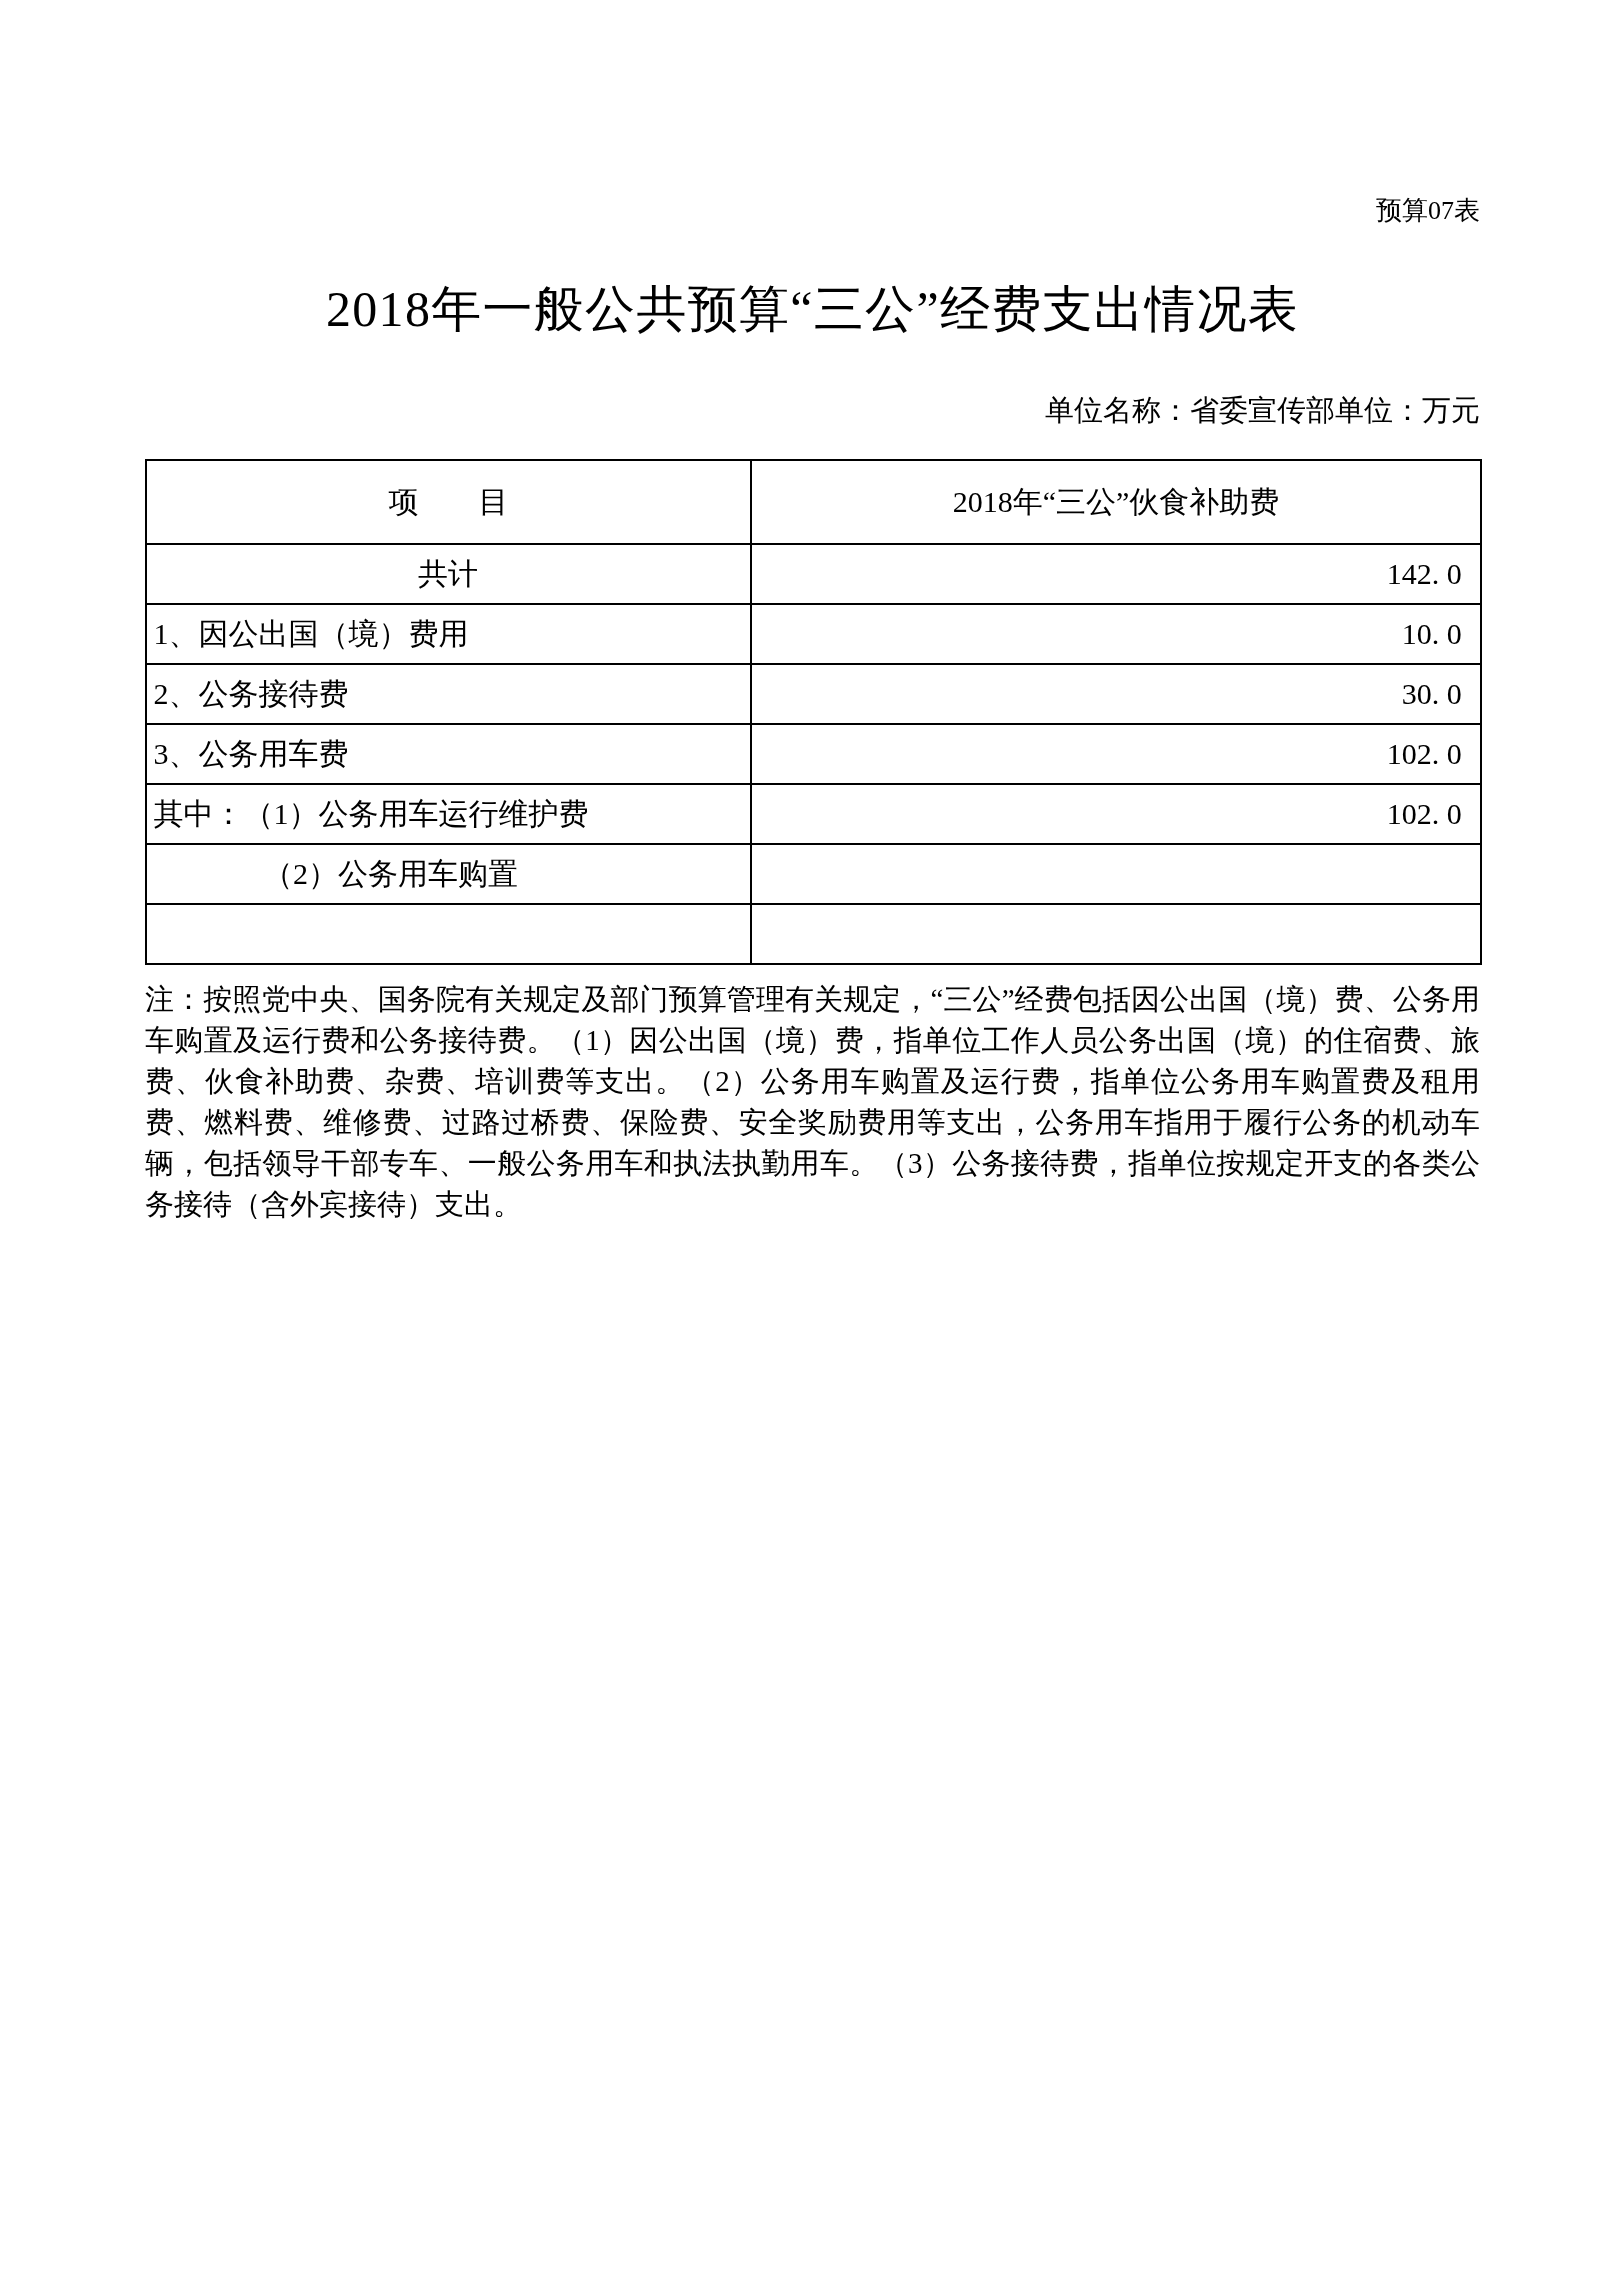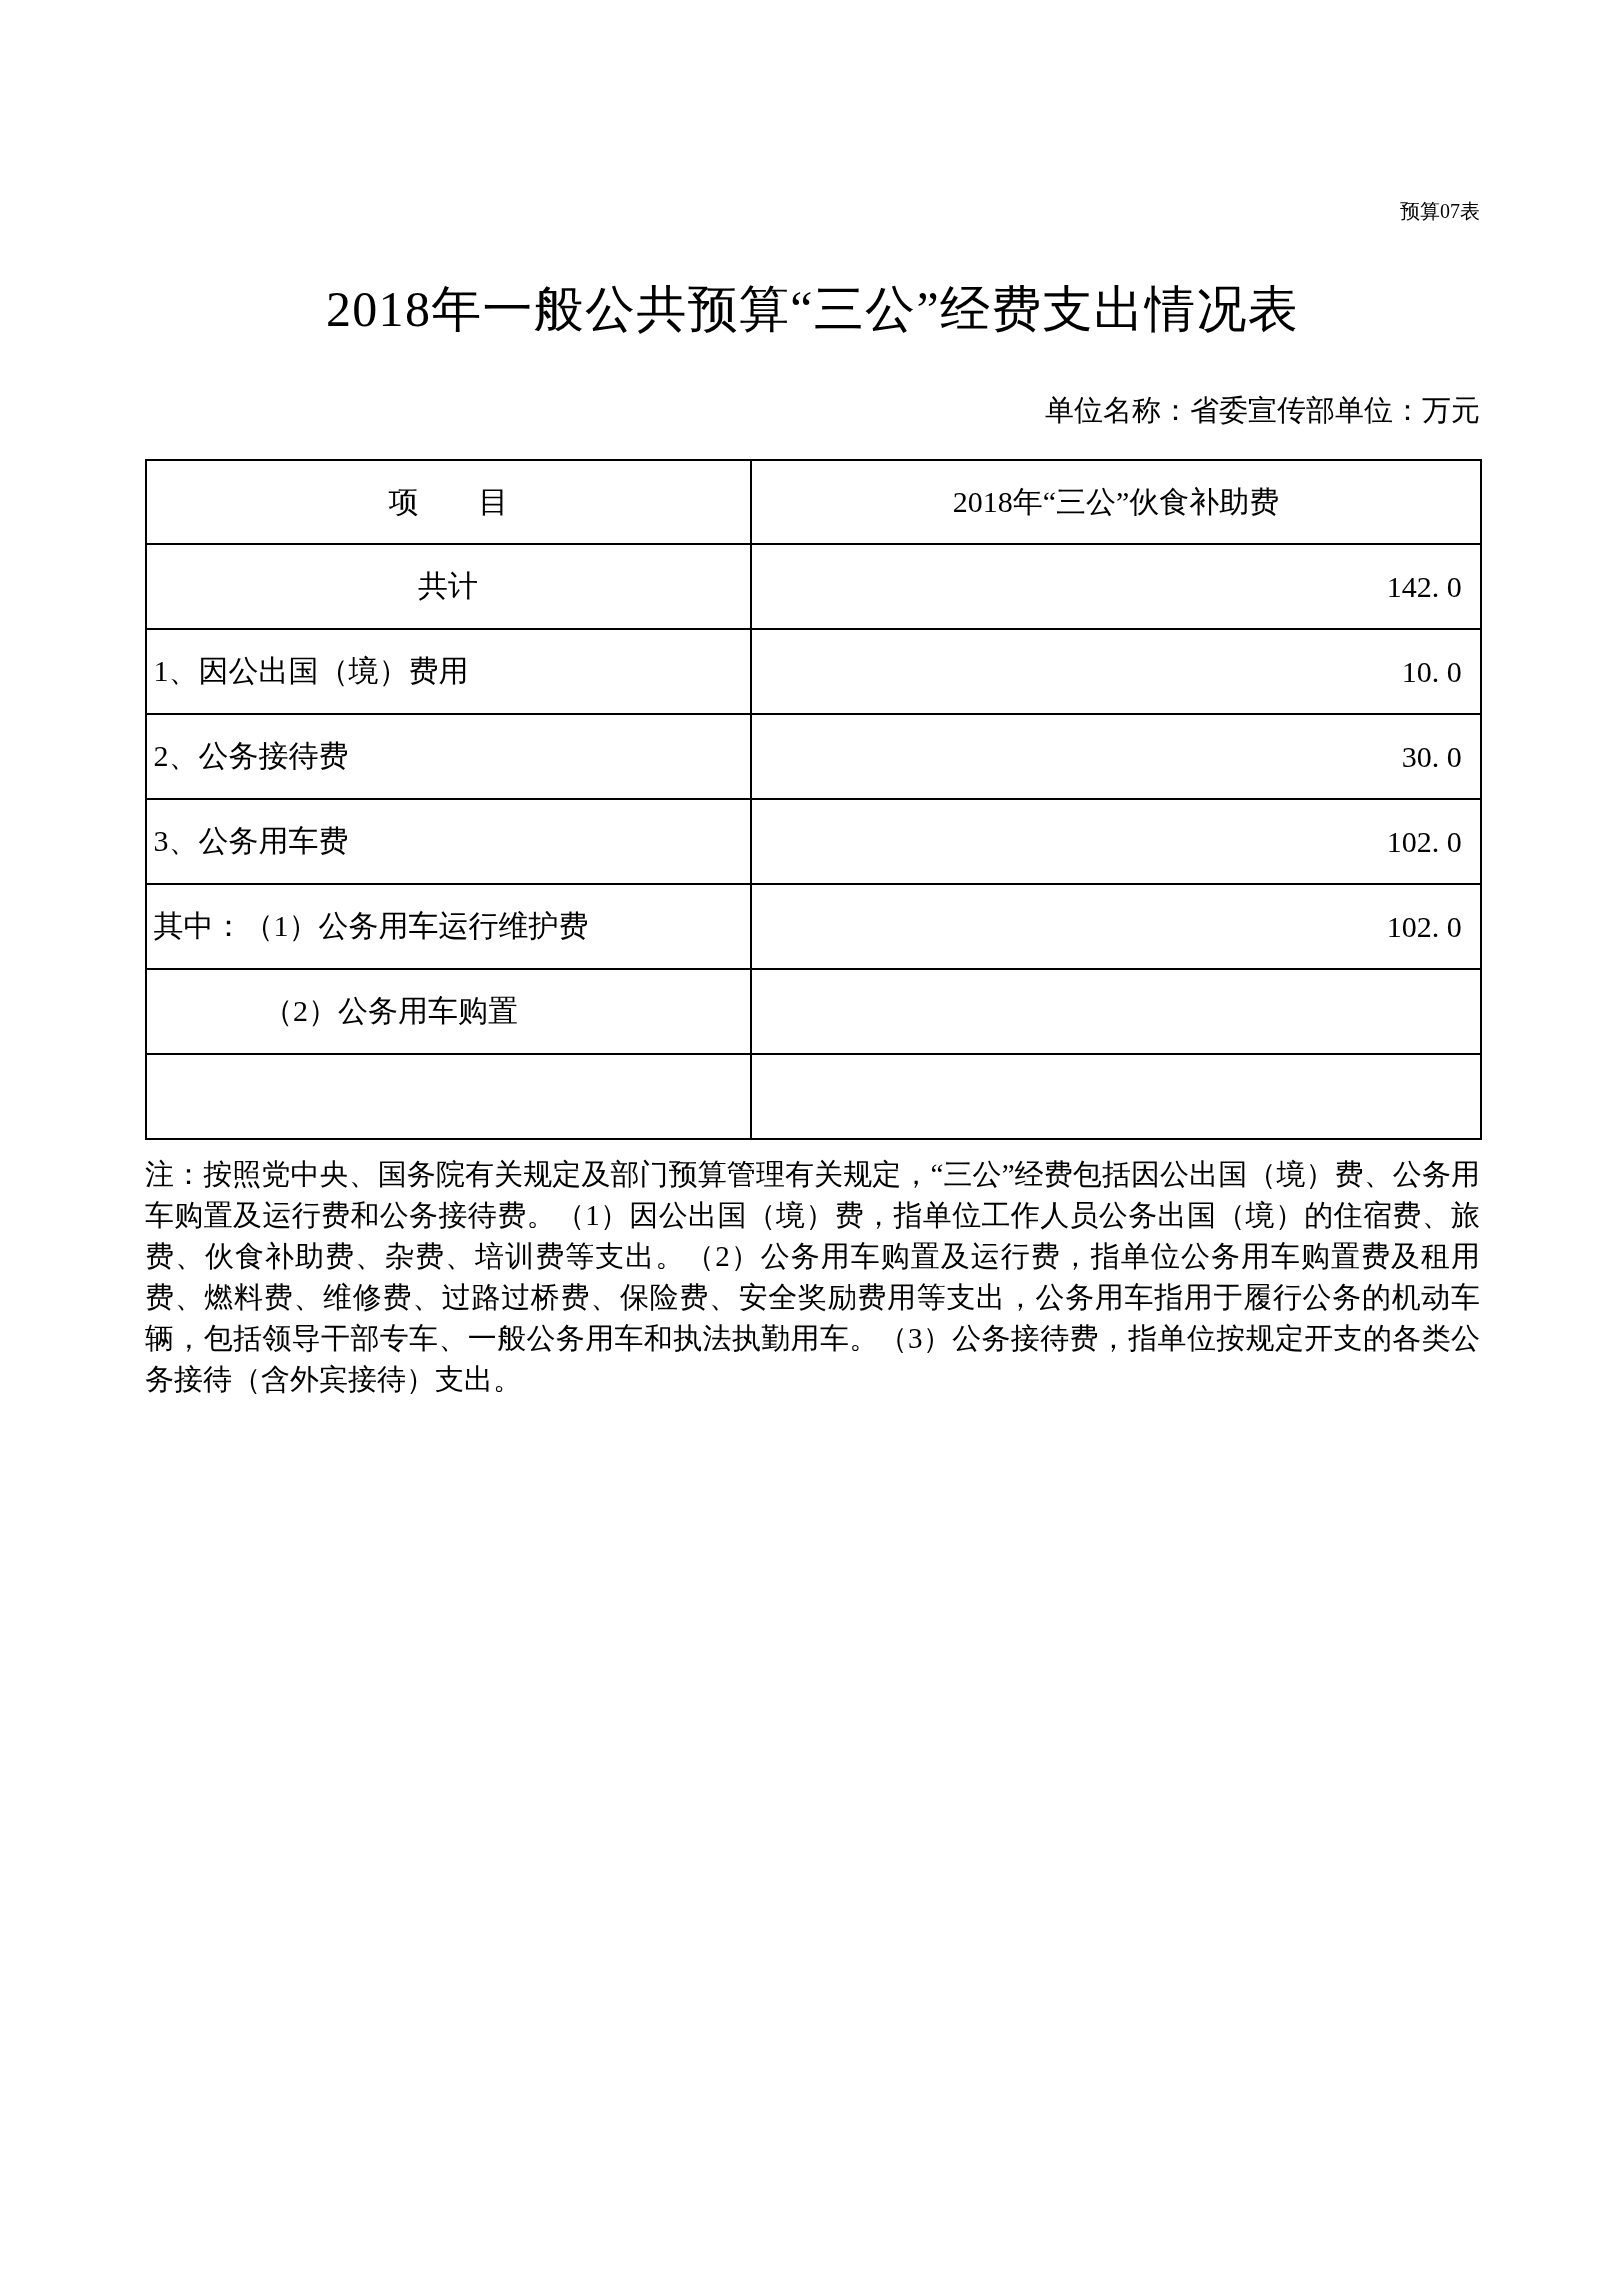--- a/index.html
+++ b/index.html
@@ -15,21 +15,21 @@
     font-family: "Liberation Serif", "DejaVu Serif", serif;
     color: #000000;
     box-sizing: border-box;
     overflow: hidden;
   }
   .content {
     box-sizing: border-box;
     padding: 196px 143px 0 145px;
   }
   .doc-label {
-    font-size: 20px;
+    font-size: 26px;
     line-height: 30px;
     text-align: right;
   }
   .doc-title {
     margin-top: 51px;
     font-size: 50px;
     line-height: 1.3;
     font-weight: normal;
     text-align: center;
     letter-spacing: 1.3px;
@@ -57,21 +57,21 @@
     vertical-align: middle;
     box-sizing: border-box;
     overflow: hidden;
     white-space: nowrap;
   }
   table.budget th {
     height: 84px;
     font-weight: normal;
     text-align: center;
   }
-  table.budget td { height: 85px; }
+  table.budget td { height: 60px; }
   td.item-cell   { text-align: left; padding-left: 6.5px; }
   td.item-center { text-align: center; padding-left: 0; }
   td.item-indent { padding-left: 116px; }
   td.value-cell  { text-align: right; padding-right: 18.3px; }
   .note {
     margin-top: 14px;
     font-size: 29px;
     line-height: 41px;
     text-align: justify;
     text-justify: inter-ideograph;

